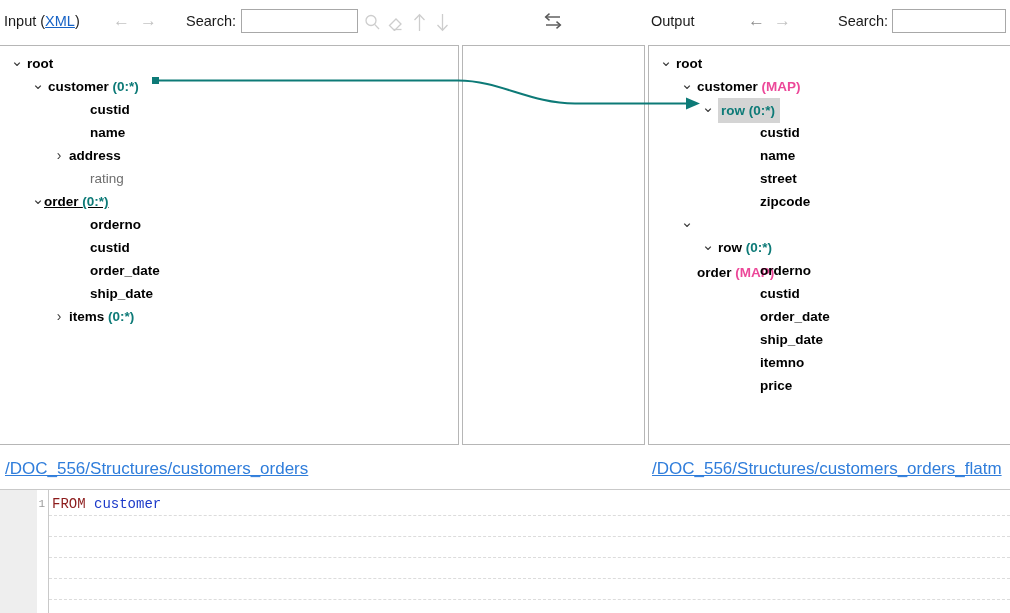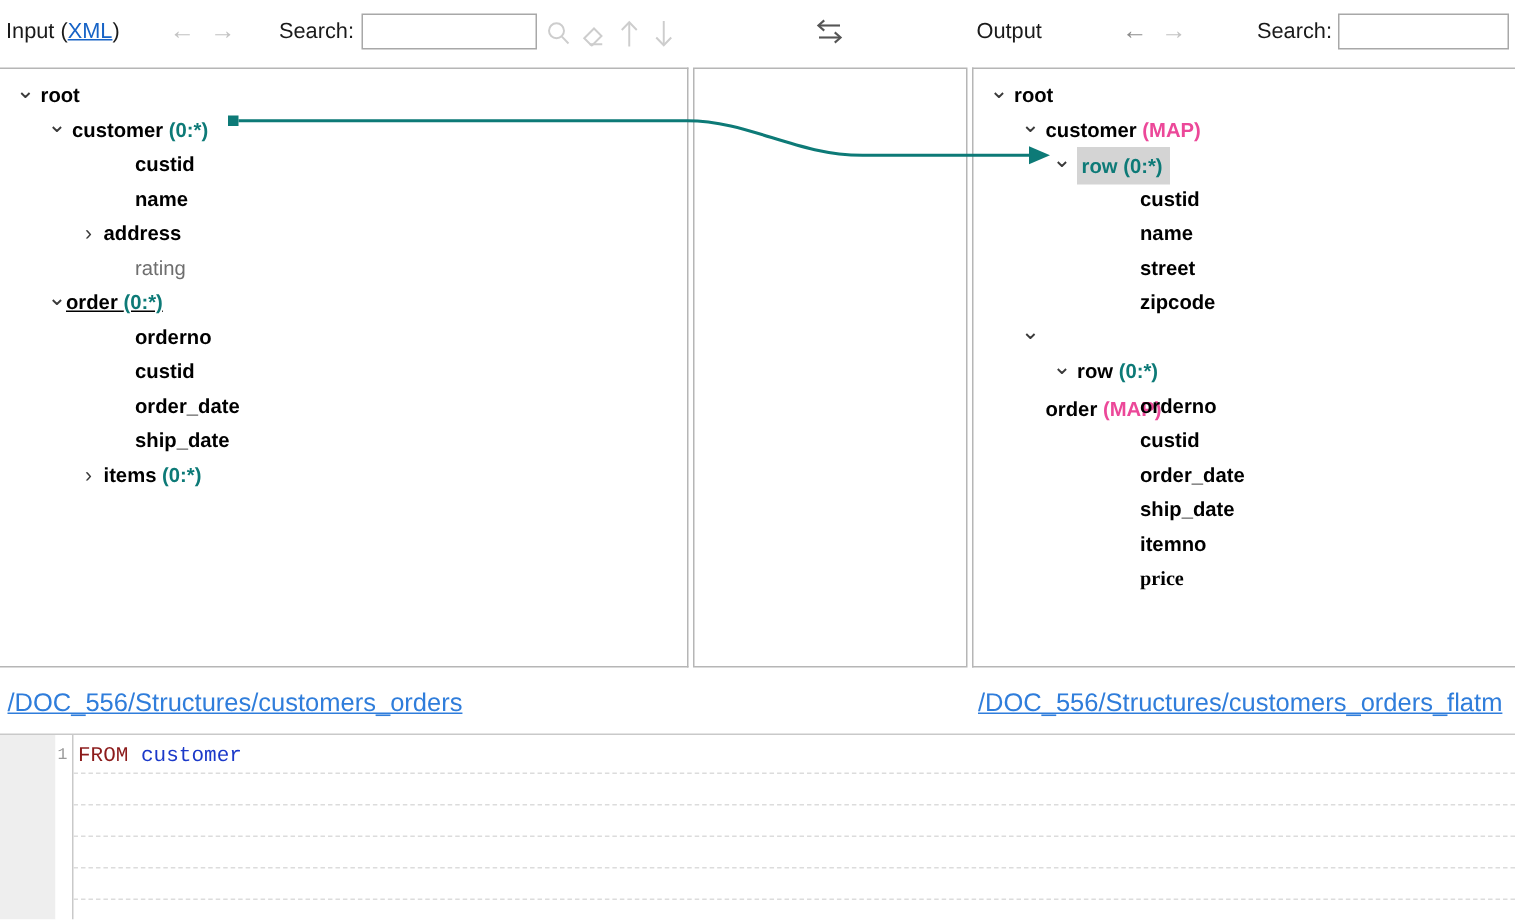--- a/index.html
+++ b/index.html
@@ -230,21 +230,21 @@
       <div class="node">
         <span class="nlabel" style="left: 111px;">order_date</span>
       </div>
       <div class="node">
         <span class="nlabel" style="left: 111px;">ship_date</span>
       </div>
       <div class="node">
         <span class="nlabel" style="left: 111px;">itemno</span>
       </div>
       <div class="node">
-        <span class="nlabel" style="left: 111px; font-family: Liberation Serif, serif;">price</span>
+        <span class="nlabel" style="left: 111px;">price</span>
       </div>
     </div>
 </div>
 
 <svg id="connector">
   <rect x="152" y="32" width="7" height="7" fill="#0d7a77"></rect>
   <path d="M159,35.5 L458,35.5 C500,35.5 530,58.5 575,58.5 L686,58.5" fill="none" stroke="#0d7a77" stroke-width="2"></path>
   <polygon points="686,52.5 700,58.5 686,64.5" fill="#0d7a77"></polygon>
 </svg>
 

